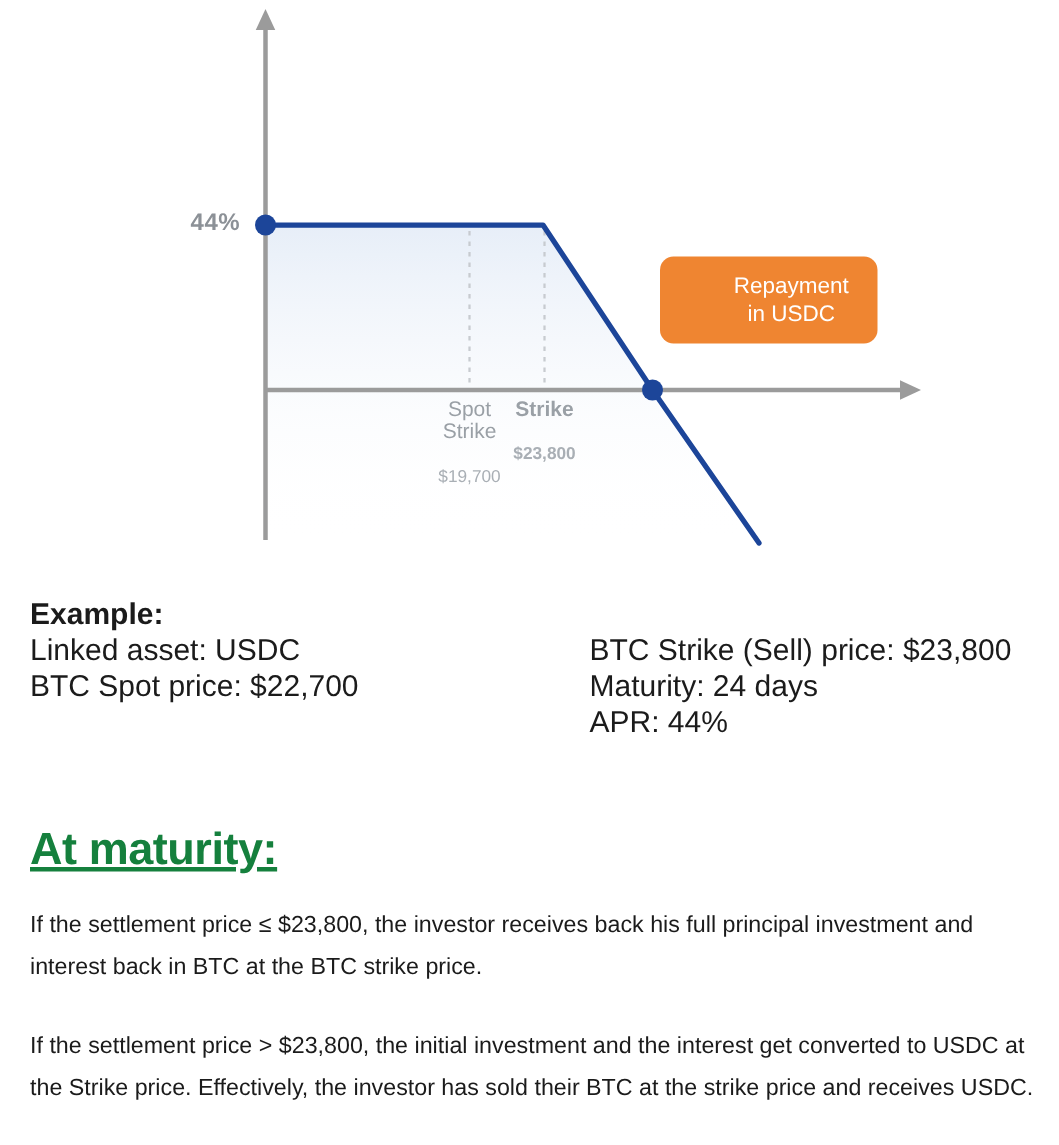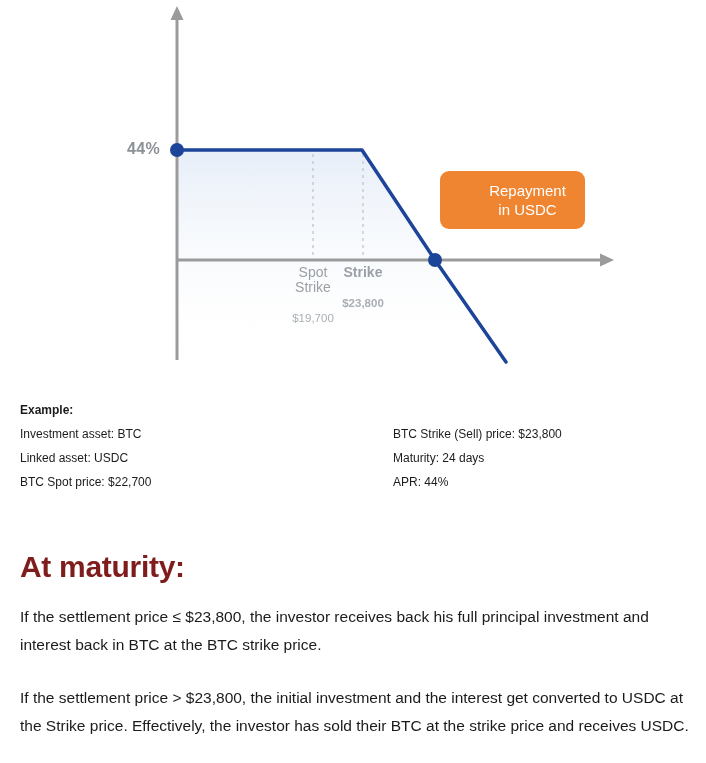--- a/index.html
+++ b/index.html
@@ -36,21 +36,21 @@
     background: #EF8531;
     display: flex; flex-direction: column; align-items: center; justify-content: center;
     color: #FFFFFF; font-size: 15px; font-weight: 400; line-height: 19px;
     text-align: right;
     padding-left: 30px;
   }
   
   .example {
     display: flex;
     margin: 8px 0 0 20px;
-    font-size: 12px; line-height: 24px;
+    font-size: 20px; line-height: 24px;
   }
   .example-col-left { width: 373px; }
   .example-title { font-weight: 700; }
   .example-col-right { padding-top: 24px; }
   
   .maturity-heading {
     margin: 54px 20px 0;
     font-size: 30px; line-height: 38px; font-weight: 800;
     letter-spacing: -0.3px;
     color: #1D4697;
@@ -100,28 +100,27 @@
 
   <div class="badge" style="background: rgb(239, 133, 49); color: rgb(255, 255, 255);">
     <span>Repayment</span>
     <span>in USDC</span>
   </div>
 </div>
 
 <div class="example">
   <div class="example-col-left">
     <div class="example-title">Example:</div>
-    <div>Investment asset: BTC</div>
     <div>Linked asset: USDC</div>
     <div>BTC Spot price: $22,700</div>
   </div>
   <div class="example-col-right">
     <div>BTC Strike (Sell) price: $23,800</div>
     <div>Maturity: 24 days</div>
     <div>APR: 44%</div>
   </div>
 </div>
 
-<h1 class="maturity-heading" style="color: #7f1d1d;">At maturity:</h1>
+<h1 class="maturity-heading" style="color: #15803d; text-decoration: underline;">At maturity:</h1>
 
 <p class="para">If the settlement price ≤ $23,800, the investor receives back his full principal investment and interest back in BTC at the BTC strike price.</p>
 
 <p class="para">If the settlement price &gt; $23,800, the initial investment and the interest get converted to USDC at the Strike price. Effectively, the investor has sold their BTC at the strike price and receives USDC.</p>
 
 </body></html>

